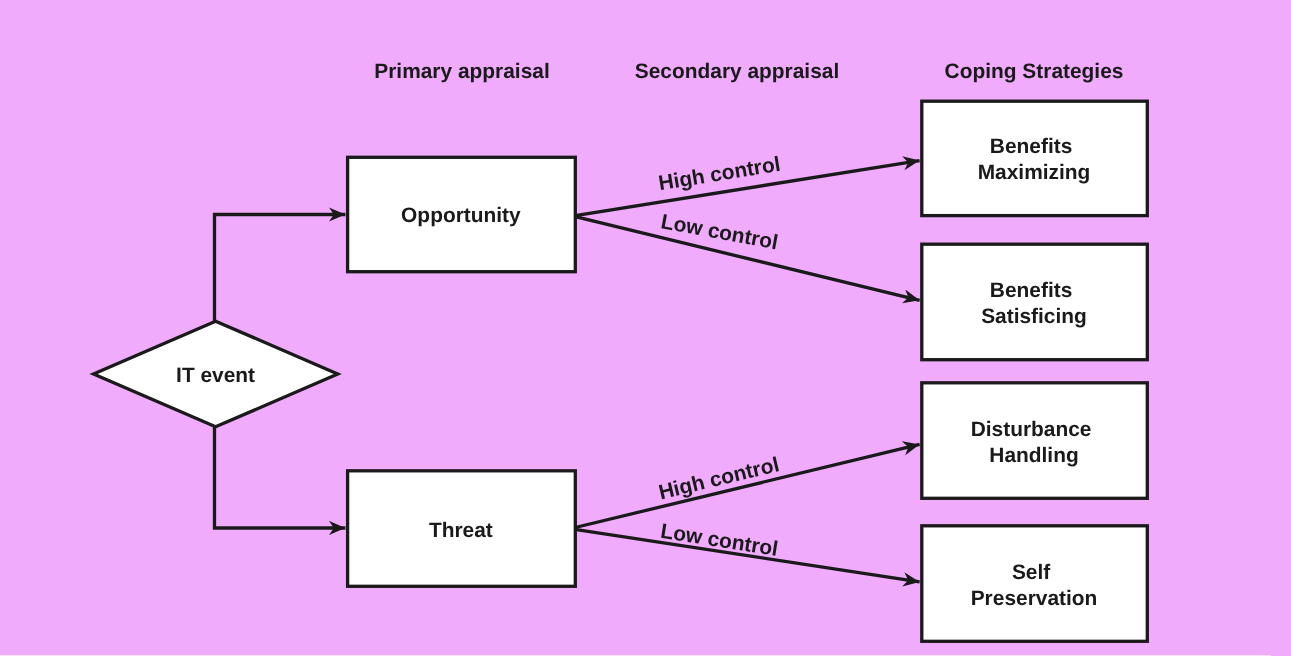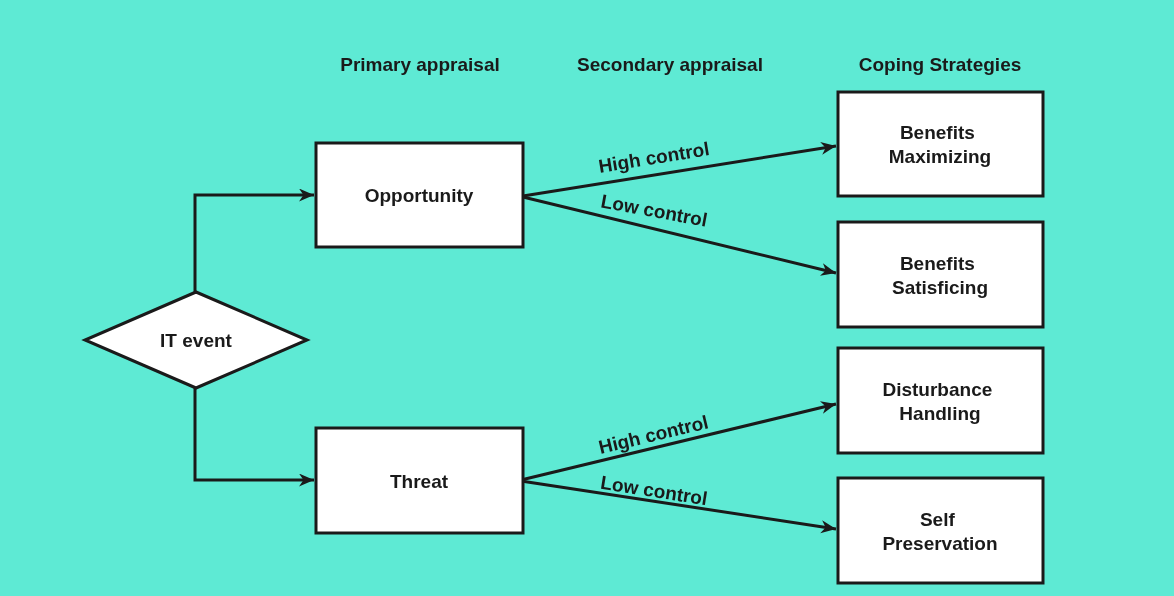--- a/index.html
+++ b/index.html
@@ -4,21 +4,21 @@
 <style>
   html, body {
     margin: 0;
     padding: 0;
     background: #ffffff;
   }
   .stage {
     position: relative;
     width: 1174px;
     height: 596px;
-    background: #5eead4;
+    background: #f0abfc;
     font-family: "Liberation Sans", sans-serif;
     overflow: hidden;
   }
   svg text {
     font-family: "Liberation Sans", sans-serif;
     font-weight: bold;
     fill: #1a1a1a;
   }
   .hdr   { font-size: 19px; }
   .node  { font-size: 19px; }

